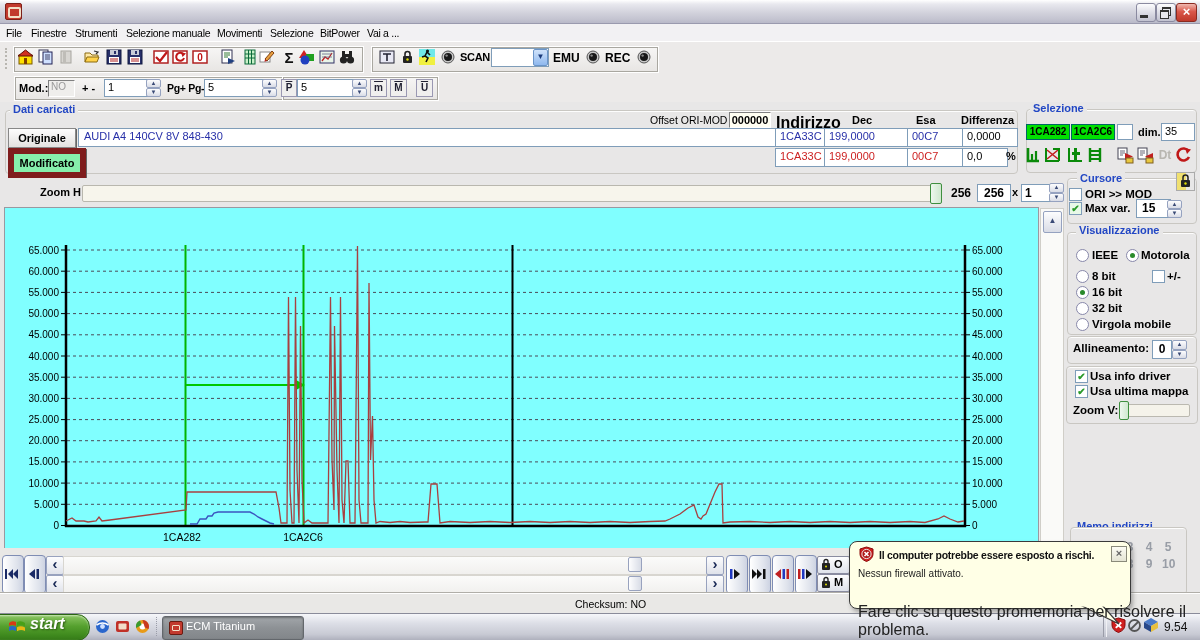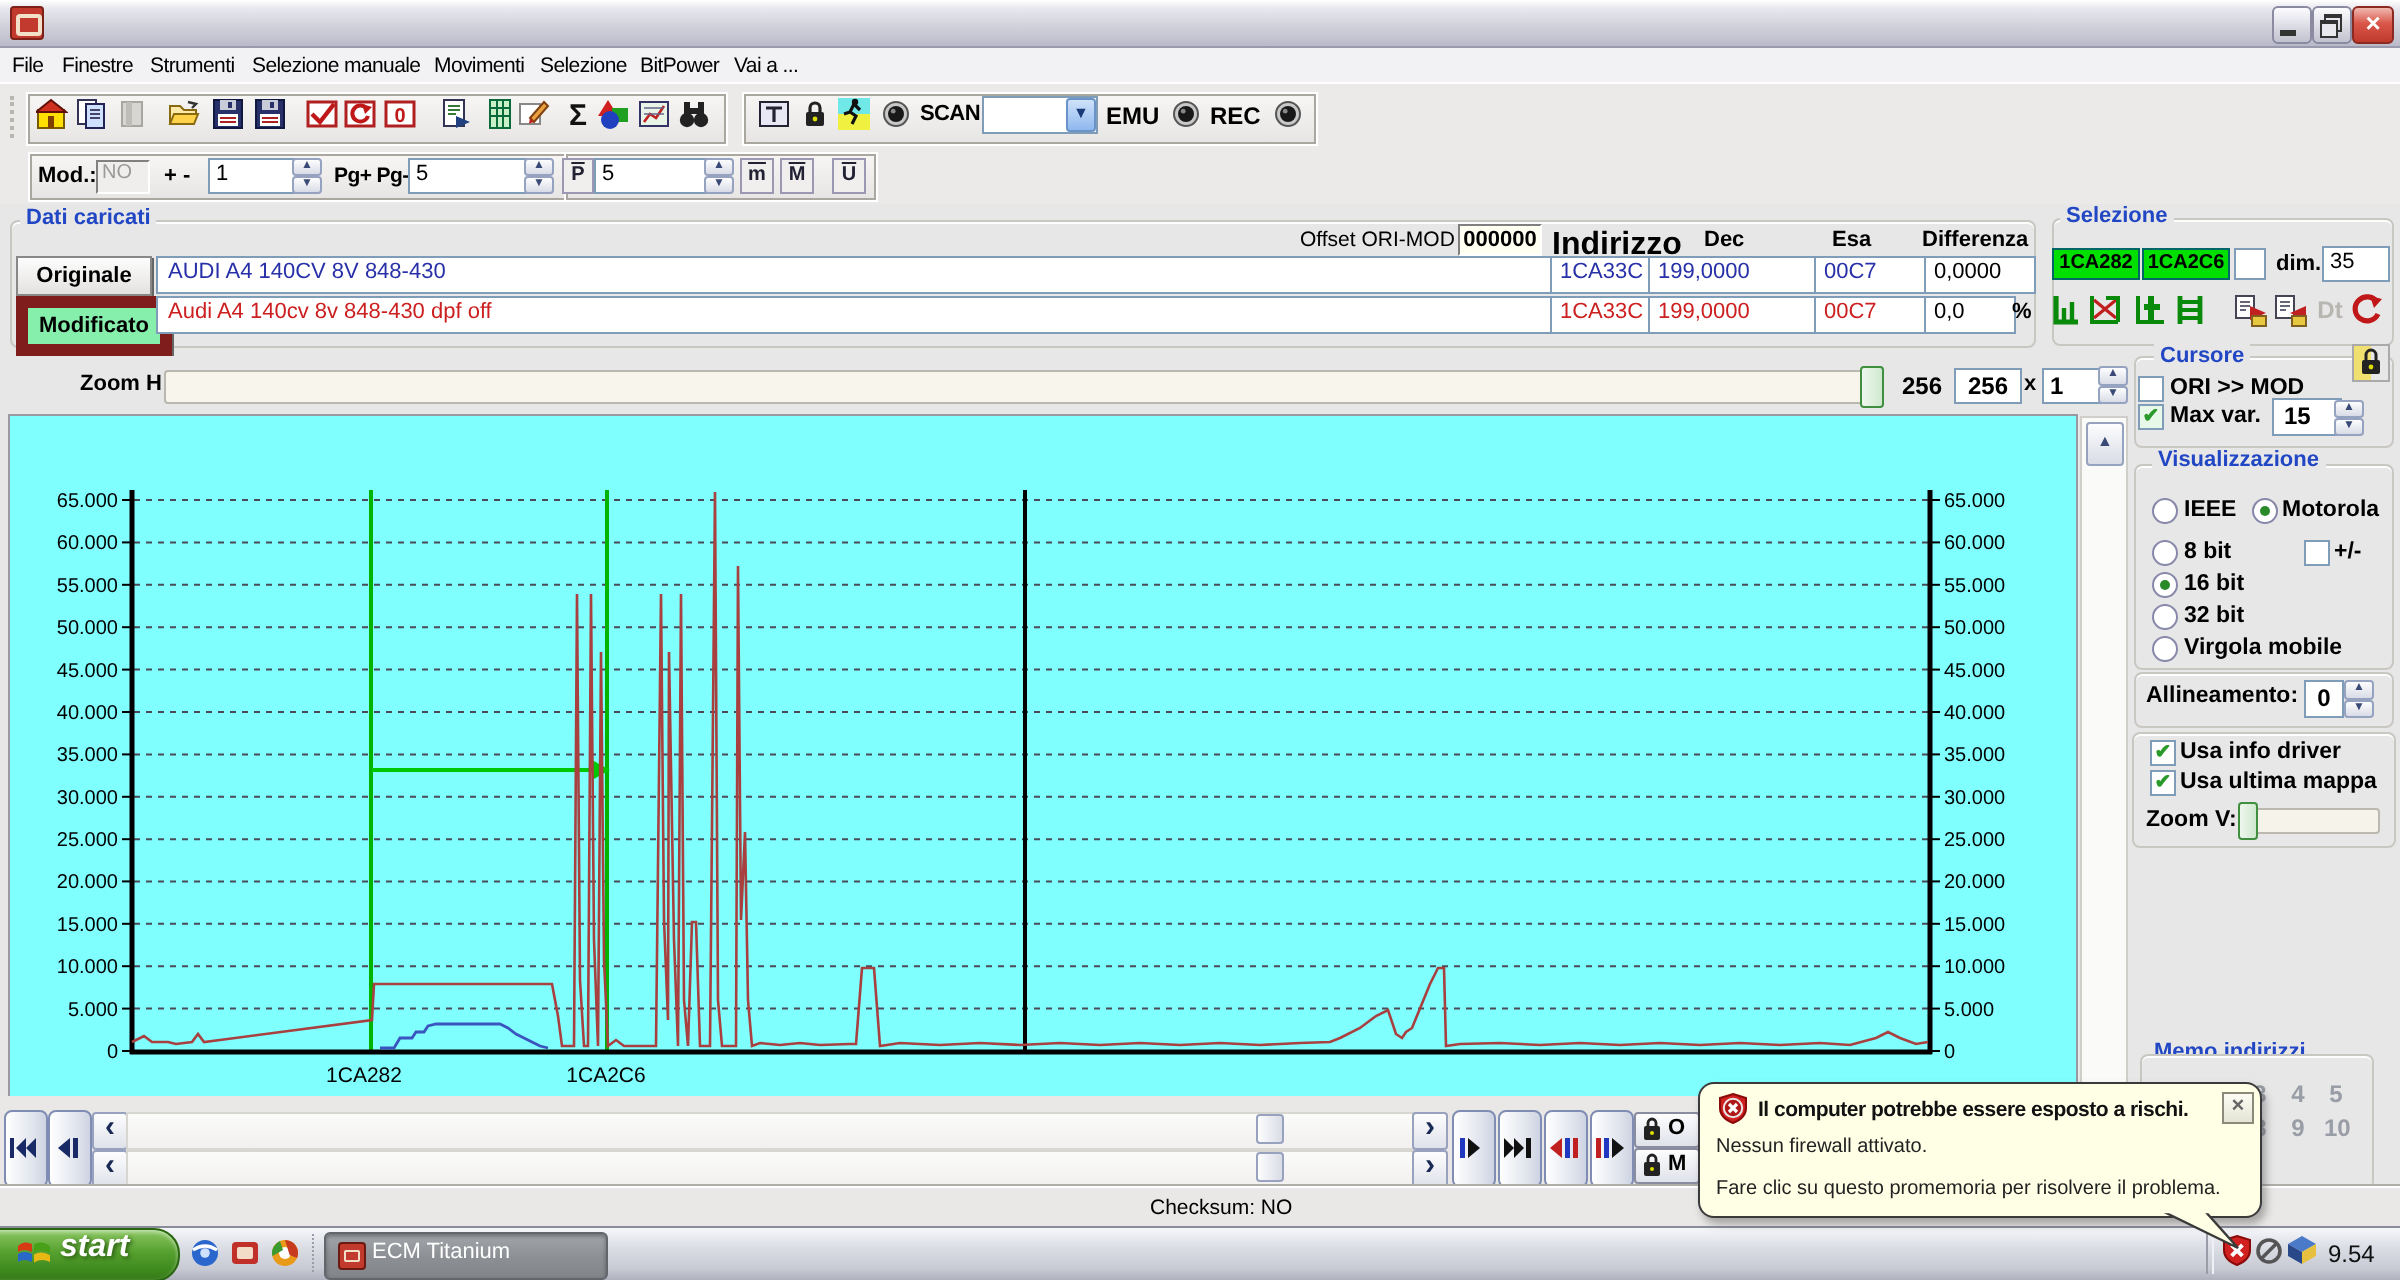--- a/index.html
+++ b/index.html
@@ -206,21 +206,20 @@
   <span class="abs b" style="left:961px;top:12px;font-size:11px;">Differenza</span>
 
   <div class="abs b" style="left:8px;top:26px;width:66px;height:18px;background:linear-gradient(#fdfdfd,#e4e2e0);border:1px solid #888;box-shadow:1px 1px 0 #666;font-size:11px;text-align:center;line-height:18px;">Originale</div>
   <div class="abs fld" style="left:78px;top:26px;width:691px;height:16px;font-size:11px;color:#2830a8;padding:1px 0 0 5px;">AUDI A4 140CV 8V 848-430</div>
   <div class="abs fld" style="left:775px;top:26px;width:44px;height:16px;font-size:11px;color:#2830a8;padding:1px 0 0 4px;">1CA33C</div>
   <div class="abs fld" style="left:824px;top:26px;width:79px;height:16px;font-size:11px;color:#2830a8;padding:1px 0 0 4px;">199,0000</div>
   <div class="abs fld" style="left:907px;top:26px;width:51px;height:16px;font-size:11px;color:#2830a8;padding:1px 0 0 4px;">00C7</div>
   <div class="abs fld" style="left:962px;top:26px;width:50px;height:16px;font-size:11px;color:#000;padding:1px 0 0 4px;">0,0000</div>
 
   <div class="abs b" style="left:8px;top:46px;width:66px;height:18px;background:#86efac;border:6px solid #7f1d1d;box-shadow:1px 1px 0 #666;font-size:11px;text-align:center;line-height:18px;">Modificato</div>
-  <div class="abs fld" style="left:78px;top:46px;width:691px;height:16px;font-size:11px;color:#cc1f1f;padding:1px 0 0 5px;">Audi A4 140cv 8v 848-430 dpf off</div>
   <div class="abs fld" style="left:775px;top:46px;width:44px;height:16px;font-size:11px;color:#cc1f1f;padding:1px 0 0 4px;">1CA33C</div>
   <div class="abs fld" style="left:824px;top:46px;width:79px;height:16px;font-size:11px;color:#cc1f1f;padding:1px 0 0 4px;">199,0000</div>
   <div class="abs fld" style="left:907px;top:46px;width:51px;height:16px;font-size:11px;color:#cc1f1f;padding:1px 0 0 4px;">00C7</div>
   <div class="abs fld" style="left:962px;top:46px;width:40px;height:16px;font-size:11px;color:#000;padding:1px 0 0 4px;">0,0</div>
   <span class="abs b" style="left:1006px;top:48px;font-size:11px;">%</span>
 </div>
 
 <div class="abs" style="left:0;top:178px;width:1200px;height:28px;background:#E8E7E7;">
   <span class="abs b" style="left:24px;top:8px;font-size:11px;margin-left:16px;">Zoom H: 16</span>
   <div class="abs" style="left:82px;top:7px;width:858px;height:15px;background:#f7f5ec;border:1px solid #b9b7ae;border-radius:2px;"></div>
@@ -555,13 +554,13 @@
   </svg>
 <svg class="abs" style="left:859px;top:546px;" width="15" height="16" viewBox="0 0 15 16">
  <path d="M7.5 1 L14 3 V8 Q14 13 7.5 15.5 Q1 13 1 8 V3 Z" fill="#d02020" stroke="#8a0a0a"></path>
  <circle cx="7.5" cy="8" r="4.6" fill="#b01818" stroke="#e8e8e8" stroke-width="1"></circle>
  <path d="M5.5 6 l4 4 M9.5 6 l-4 4" stroke="#fff" stroke-width="1.6"></path>
   </svg>
 <span class="abs b" style="left:879px;top:549px;font-size:10.5px;letter-spacing:-0.25px;color:#111;">Il computer potrebbe essere esposto a rischi.</span>
 <div class="abs" style="left:1111px;top:546px;width:14px;height:14px;background:linear-gradient(#fcfcf4,#e4e4d4);border:1px solid #8a8a7a;
  color:#666;font-size:11px;font-weight:bold;text-align:center;line-height:13px;">×</div>
 <span class="abs" style="left:858px;top:568px;font-size:10px;color:#222;">Nessun firewall attivato.</span>
-<span class="abs" style="left:858px;top:589px;font-size:10px;color:#222;">Fare clic su questo promemoria per risolvere il problema.</span>
+<span class="abs" style="left:858px;top:603px;font-size:16px;color:#222;">Fare clic su questo promemoria per risolvere il problema.</span>
 
 </body></html>

